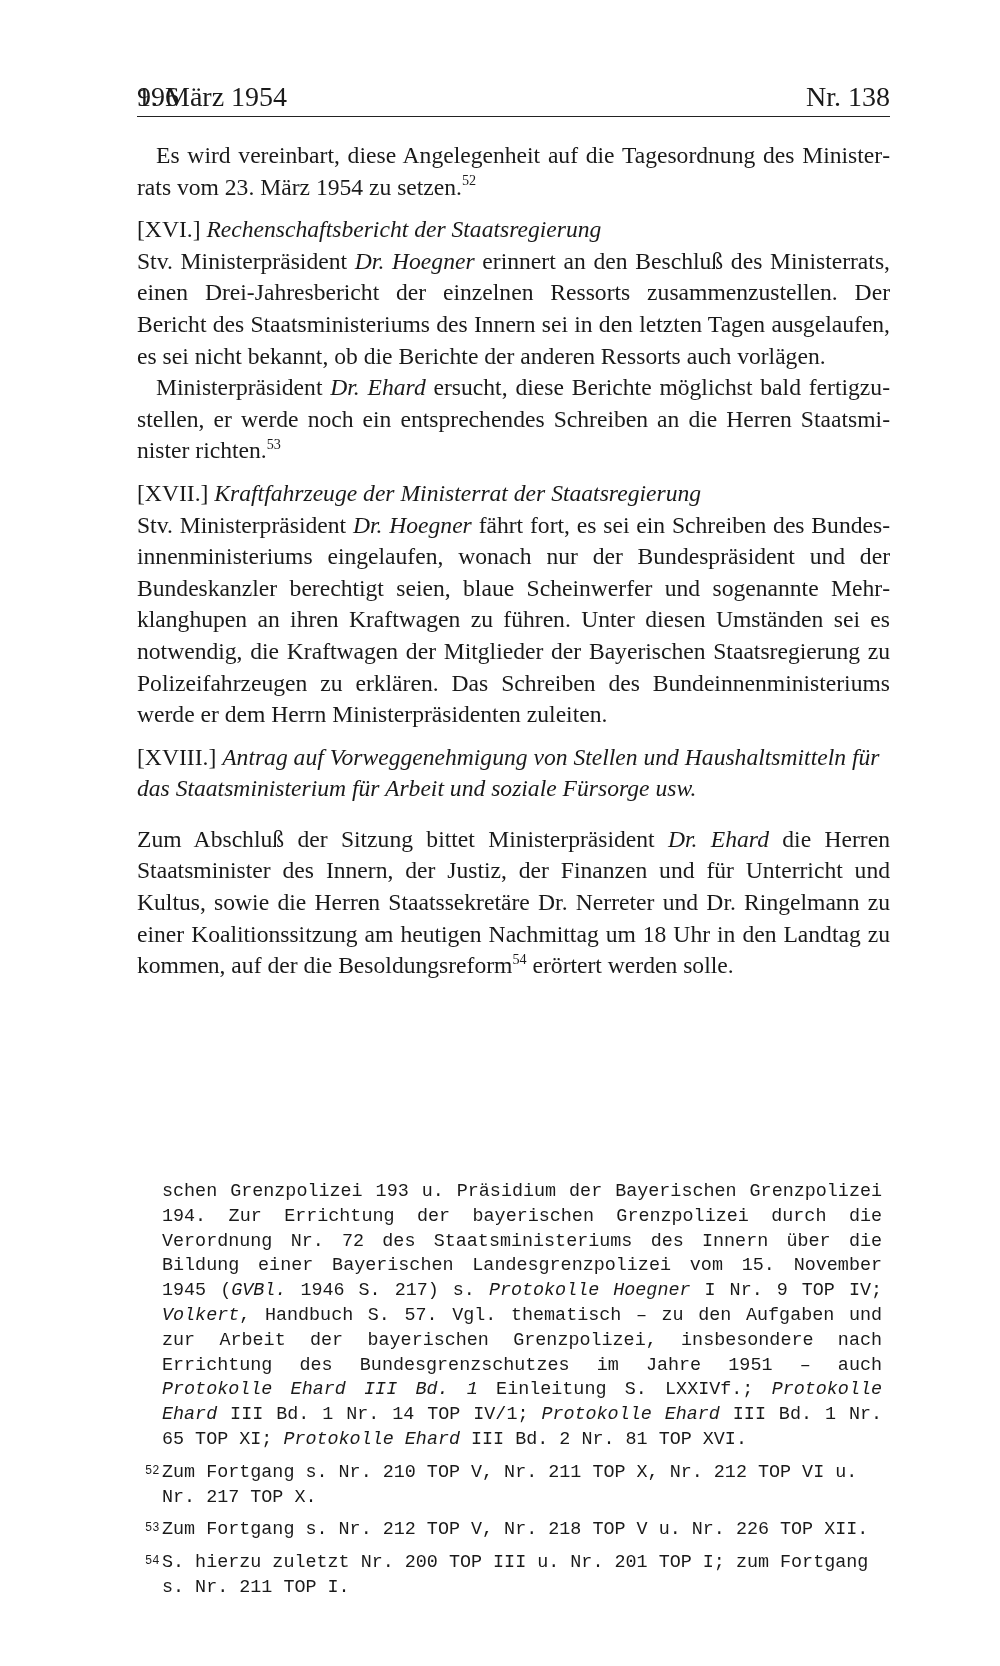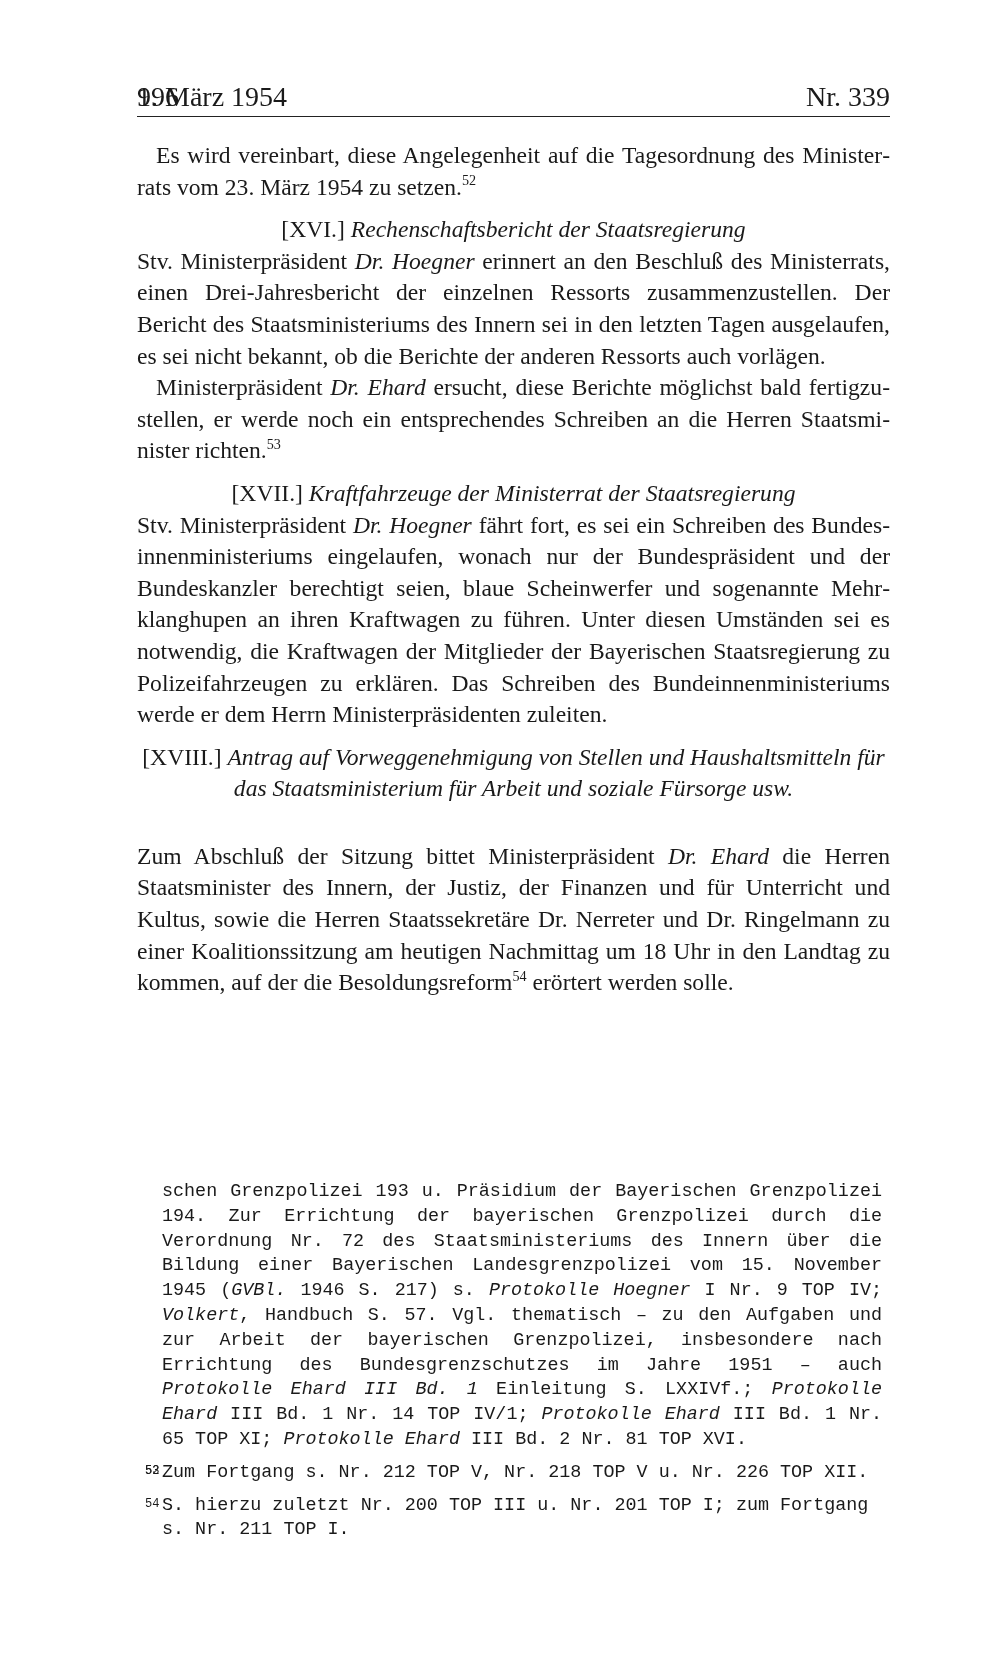--- a/index.html
+++ b/index.html
@@ -36,22 +36,22 @@
     top: 140px;
     left: 0;
     width: 753px;
     font-size: 23.6px;
     line-height: 31.6px;
     text-align: justify;
     hyphens: manual;
   }
   .body-text p { margin: 0; }
   .body-text .indent { text-indent: 19px; }
-  .body-text .gap-lg { margin-top: 36px; }
-  .body-text .heading { margin-top: 11px; text-align: center; }
+  .body-text .gap-lg { margin-top: 19px; }
+  .body-text .heading { margin-top: 11px; text-align: left; }
   sup { font-size: 60%; line-height: 0; vertical-align: super; position: relative; top: -0.05em; }
   i, em { font-style: italic; }
 
   .footnotes {
     position: absolute;
     top: 1172px;
     left: 0;
     width: 753px;
     font-size: 18.4px;
     line-height: 24.8px;
@@ -63,21 +63,21 @@
   .fn .fn-num { position: absolute; left: 0; top: -2px; font-size: 12px; }
 </style>
 </head>
 <body>
 
 <div class="page">
 
   <div class="running-head">
     <span class="rh-left">196</span>
     <span class="rh-center">9. März 1954</span>
-    <span class="rh-right">Nr. 339</span>
+    <span class="rh-right">Nr. 138</span>
   </div>
 
   <div class="body-text">
 
     <p class="indent"><span>Es wird vereinbart, diese Angelegenheit auf die Tagesordnung des Minister­rats vom 23. März 1954 zu setzen.</span><sup>52</sup></p>
 
     <p class="heading"><span style="font-style:normal">[XVI.]</span> <i>Rechenschaftsbericht der Staatsregierung</i></p>
     <p><span>Stv. Ministerpräsident </span><i>Dr. Hoegner</i><span> erinnert an den Beschluß des Minister­rats, einen Drei-Jahresbericht der einzelnen Ressorts zusammenzustellen. Der Bericht des Staatsministeriums des Innern sei in den letzten Tagen ausgelaufen, es sei nicht bekannt, ob die Berichte der anderen Ressorts auch vorlägen.</span></p>
     <p class="indent"><span>Ministerpräsident </span><i>Dr. Ehard</i><span> ersucht, diese Berichte möglichst bald fertigzu­stellen, er werde noch ein entsprechendes Schreiben an die Herren Staatsmi­nister richten.</span><sup>53</sup></p>
 
@@ -86,18 +86,18 @@
 
     <p class="heading"><span>[XVIII.]</span> <i>Antrag auf Vorweggenehmigung von Stellen und Haushaltsmitteln für das Staatsministerium für Arbeit und soziale Fürsorge usw.</i></p>
 
     <p class="gap-lg"><span>Zum Abschluß der Sitzung bittet Ministerpräsident </span><i>Dr. Ehard</i><span> die Herren Staatsminister des Innern, der Justiz, der Finanzen und für Unterricht und Kultus, sowie die Herren Staatssekretäre Dr. Nerreter und Dr. Ringelmann zu einer Koalitionssitzung am heutigen Nachmittag um 18 Uhr in den Landtag zu kommen, auf der die Besoldungsreform</span><sup>54</sup><span> erörtert werden solle.</span></p>
 
   </div>
 
   <div class="footnotes">
     <p class="fn-cont"><span>schen Grenzpolizei 193 u. Präsidium der Bayerischen Grenzpolizei 194. Zur Errichtung der bayerischen Grenzpolizei durch die Verordnung Nr. 72 des Staatsministeriums des Innern über die Bildung einer Bayerischen Landesgrenzpolizei vom 15. November 1945 (</span><i>GVBl.</i><span> 1946 S. 217) s. </span><i>Protokolle Hoegner</i><span> I Nr. 9 TOP IV; </span><i>Volkert</i><span>, Handbuch S. 57. Vgl. thematisch – zu den Aufgaben und zur Arbeit der bayerischen Grenzpolizei, insbesondere nach Errichtung des Bundesgrenzschutzes im Jahre 1951 – auch </span><i>Protokolle Ehard III Bd. 1</i><span> Einleitung S. LXXIVf.; </span><i>Protokolle Ehard</i><span> III Bd. 1 Nr. 14 TOP IV/1; </span><i>Protokolle Ehard</i><span> III Bd. 1 Nr. 65 TOP XI; </span><i>Protokolle Ehard</i><span> III Bd. 2 Nr. 81 TOP XVI.</span></p>
 
-    <p class="fn"><span class="fn-num">52</span></p>
+    <p class="fn"><span class="fn-num">52</span><span>Zum Fortgang s. Nr. 210 TOP V, Nr. 211 TOP X, Nr. 212 TOP VI u. Nr. 217 TOP X.</span></p>
     <p class="fn"><span class="fn-num">53</span><span>Zum Fortgang s. Nr. 212 TOP V, Nr. 218 TOP V u. Nr. 226 TOP XII.</span></p>
     <p class="fn"><span class="fn-num">54</span><span>S. hierzu zuletzt Nr. 200 TOP III u. Nr. 201 TOP I; zum Fortgang s. Nr. 211 TOP I.</span></p>
   </div>
 
 </div>
 
 </body></html>

